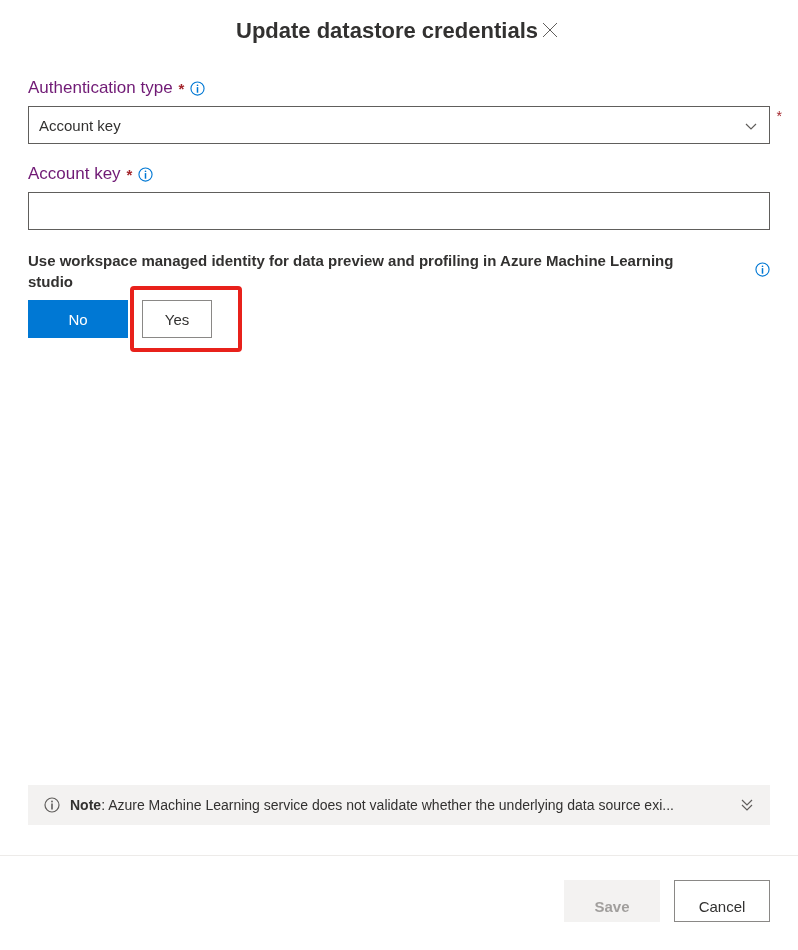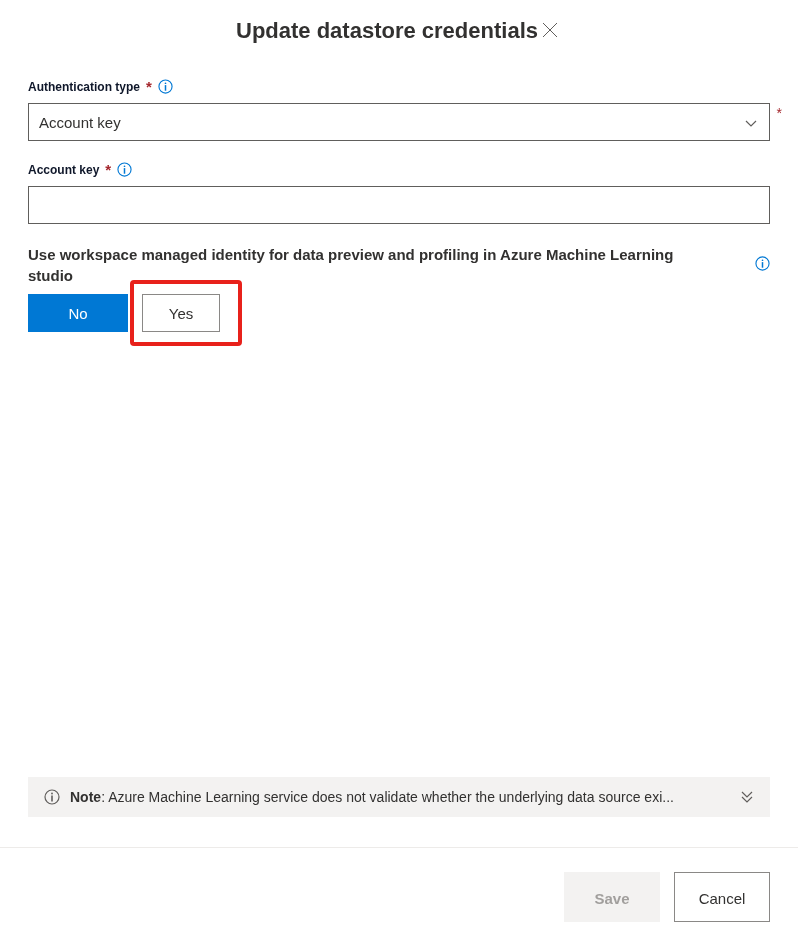--- a/index.html
+++ b/index.html
@@ -44,23 +44,23 @@
     .field-group {
       margin-bottom: 20px;
     }
     .field-label-row {
       display: flex;
       align-items: center;
       gap: 6px;
       margin-bottom: 8px;
     }
     .field-label {
-      font-size: 12px;
-      font-weight: 700;
-      color: #0f172a;
+      font-size: 17px;
+      font-weight: 400;
+      color: #701a75;
     }
     .required-asterisk {
       color: #a4262c;
       font-size: 15px;
       font-weight: 600;
     }
     .info-icon {
       display: inline-flex;
       cursor: pointer;
       line-height: 0;
@@ -140,21 +140,21 @@
       background: #0078d4;
       color: #ffffff;
       border: 1px solid #0078d4;
       font-weight: 400;
     }
     .toggle-btn.unselected {
       background: #ffffff;
       color: #323130;
       border: 1px solid #8a8886;
       margin-left: 14px;
-      width: 78px;
+      width: 70px;
     }
     .highlight-box {
       position: absolute;
       border: 4px solid #e8211b;
       border-radius: 4px;
       pointer-events: none;
     }
     .spacer {
       flex: 1;
     }
@@ -189,21 +189,21 @@
       width: calc(100% + 56px);
     }
     .footer-actions {
       display: flex;
       justify-content: flex-end;
       gap: 14px;
       padding-bottom: 28px;
     }
     .btn {
       min-width: 96px;
-      height: 50px;
+      height: 42px;
       font-size: 15px;
       cursor: pointer;
       padding: 17px 18px;
     }
     .btn-save {
       background: #f3f2f1;
       border: 1px solid #f3f2f1;
       color: #a19f9d;
       font-weight: 600;
     }

